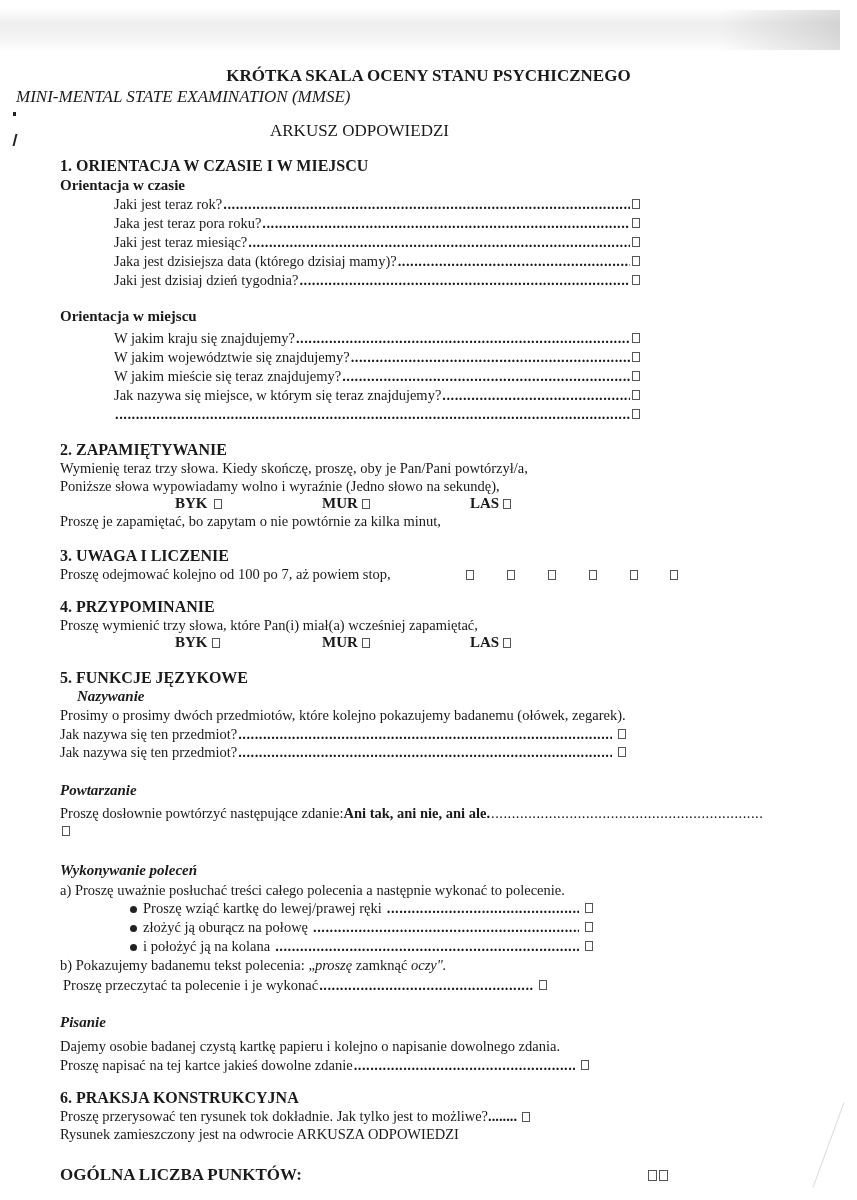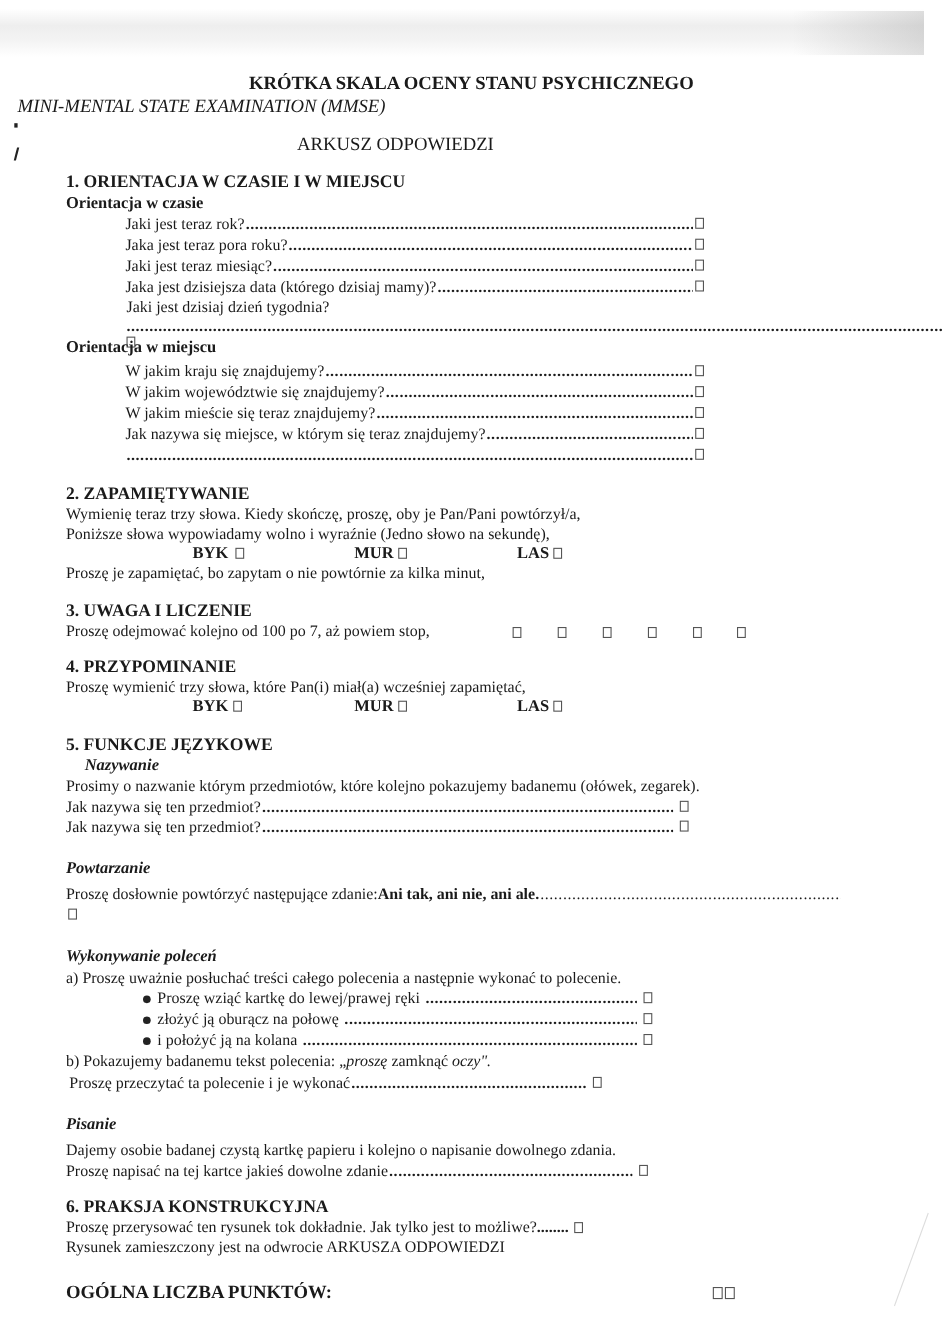--- a/index.html
+++ b/index.html
@@ -79,21 +79,21 @@
 <div class="row" style="left:114px; top:234px; width:526px;">
   <span class="label">Jaki jest teraz miesiąc?</span>
   <span class="dots"></span>
   <span class="cb"></span>
 </div>
 <div class="row" style="left:114px; top:253px; width:526px;">
   <span class="label">Jaka jest dzisiejsza data (którego dzisiaj mamy)?</span>
   <span class="dots"></span>
   <span class="cb"></span>
 </div>
-<div class="row" style="left:114px; top:272px; width:526px;flex-direction:column;">
+<div class="row" style="left:114px; top:272px; width:526px;">
   <span class="label">Jaki jest dzisiaj dzień tygodnia?</span>
   <span class="dots"></span>
   <span class="cb"></span>
 </div>
 
 <div class="abs h2" style="left:60px; top:308px;">Orientacja w miejscu</div>
 
 <div class="row" style="left:114px; top:330px; width:526px;">
   <span class="label">W jakim kraju się znajdujemy?</span>
   <span class="dots"></span>
@@ -137,21 +137,21 @@
 <span class="cb cb-abs" style="left:669px; top:570px;"></span>
 
 <div class="abs h1" style="left:60px; top:598px;">4. PRZYPOMINANIE</div>
 <div class="abs txt" style="left:60px; top:617px;">Proszę wymienić trzy słowa, które Pan(i) miał(a) wcześniej zapamiętać,</div>
 <div class="word" style="left:175px; top:634px;"><span>BYK</span><span class="cb" style="margin-left:4px;"></span></div>
 <div class="word" style="left:322px; top:634px;"><span>MUR</span><span class="cb" style="margin-left:4px;"></span></div>
 <div class="word" style="left:470px; top:634px;"><span>LAS</span><span class="cb" style="margin-left:4px;"></span></div>
 
 <div class="abs h1" style="left:60px; top:669px;">5. FUNKCJE JĘZYKOWE</div>
 <div class="abs h2i" style="left:77px; top:688px;">Nazywanie</div>
-<div class="abs txt" style="left:60px; top:707px;">Prosimy o nazwanie którym przedmiotów, które kolejno pokazujemy badanemu (ołówek, zegarek).</div>
+<div class="abs txt" style="left:60px; top:707px;">Prosimy o prosimy dwóch przedmiotów, które kolejno pokazujemy badanemu (ołówek, zegarek).</div>
 <div class="row" style="left:60px; top:726px; width:566px;">
   <span class="label">Jak nazywa się ten przedmiot?</span>
   <span class="dots" style="margin-right:5px;"></span>
   <span class="cb"></span>
 </div>
 <div class="row" style="left:60px; top:744px; width:566px;">
   <span class="label">Jak nazywa się ten przedmiot?</span>
   <span class="dots" style="margin-right:5px;"></span>
   <span class="cb"></span>
 </div>

